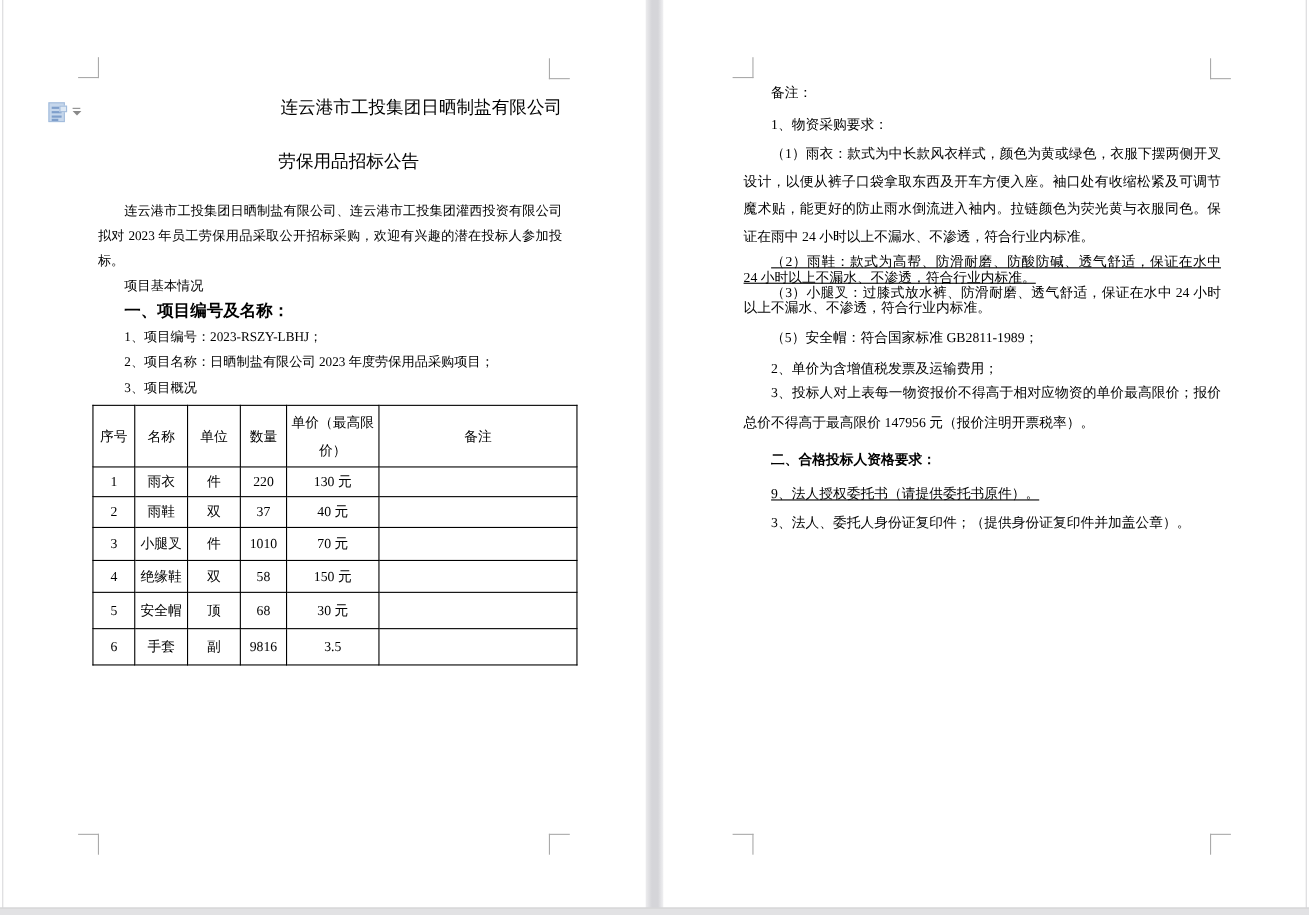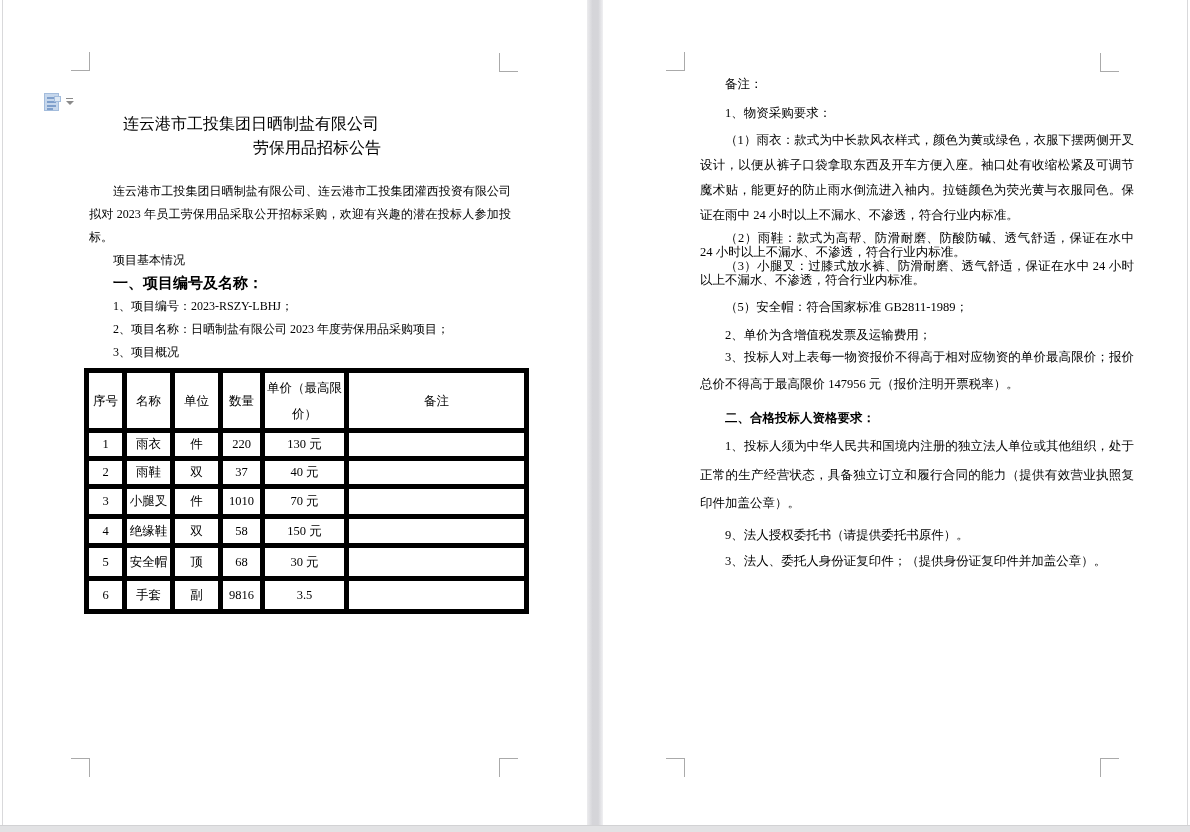--- a/index.html
+++ b/index.html
@@ -33,43 +33,43 @@
   #doc-icon .l3{top:11px;width:9px;} #doc-icon .l4{top:14px;width:6px;}
   #doc-icon .fold{position:absolute;right:-3px;top:2px;width:5px;height:4px;background:#dde8f4;border:1px solid #a3bcdc;}
   #icon-arrow{position:absolute;left:65px;top:98px;width:9px;height:7px;}
   #icon-arrow .bar{position:absolute;left:1px;top:0;width:7px;height:1px;background:#8a8a8a;}
   #icon-arrow .tri{position:absolute;left:1px;top:3px;width:0;height:0;
     border-left:4px solid transparent;border-right:4px solid transparent;border-top:4px solid #8a8a8a;}
 
   
   #lp-content{position:absolute;left:89px;top:70px;width:422px;font-size:12px;}
   .doc-title{position:absolute;left:0;top:20px;width:100%;padding-left:34px;box-sizing:border-box;
-    text-align:left;font-size:16px;line-height:18px;white-space:nowrap;margin-top:25px;}
+    text-align:right;font-size:16px;line-height:18px;white-space:nowrap;}
   .doc-subtitle{position:absolute;left:0;top:69px;width:100%;padding-left:34px;box-sizing:border-box;
     text-align:center;font-size:16px;line-height:18px;white-space:nowrap;}
   #lp-flow{position:absolute;left:0;top:110px;width:422px;line-height:23px;}
   #lp-flow p{margin:0;text-indent:24px;text-align:justify;}
   #lp-flow p.h-bold{font-weight:bold;font-size:15px;}
 
   
   #items-table{border-collapse:collapse;table-layout:fixed;width:440px;margin-left:-5px;margin-top:4px;
     font-size:12.5px;}
-  #items-table th,#items-table td{border:5px solid #000000;font-weight:normal;text-align:center;
+  #items-table th,#items-table td{border:1px solid #000000;font-weight:normal;text-align:center;
     vertical-align:middle;padding:0;overflow:hidden;}
   #items-table thead th{height:55px;line-height:26px;}
 
   
-  #rp-content{position:absolute;left:700px;top:70px;width:434px;font-size:12.5px;}
+  #rp-content{position:absolute;left:676px;top:70px;width:434px;font-size:12.5px;}
   #rp-content p{margin:0;text-indent:25px;line-height:28px;text-align:justify;}
   #rp-content p.lh29{line-height:29px;}
   #rp-content p.lh25{line-height:25px;}
   #rp-content p.lh27{line-height:27px;}
   #rp-content p.lh285{line-height:28.5px;}
   #rp-content p.tight{line-height:14px;}
-  #rp-content p.bold{font-weight:bold;} #rp-content p.mt3{margin-top:3px;}
+  #rp-content p.bold{font-weight:bold;} #rp-content p.mt3{margin-top:3px;text-decoration:underline;}
   #rp-content p.mt6{margin-top:6px;} #rp-content p.mt14{margin-top:14px;}
   #rp-content p.mtm2{margin-top:-2px;} #rp-content p.mtm5{margin-top:-5px;}
 </style>
 </head>
 <body>
 
 <div id="canvas">
 
   <div id="page-left" class="page"></div>
   <div id="page-right" class="page"></div>
@@ -185,18 +185,17 @@
   <div id="rp-content">
       <p class="lh29">备注：</p>
       <p class="lh29">1、物资采购要求：</p>
       <p class="lh25">（1）雨衣：款式为中长款风衣样式，颜色为黄或绿色，衣服下摆两侧开叉设计，以便从裤子口袋拿取东西及开车方便入座。袖口处有收缩松紧及可调节魔术贴，能更好的防止雨水倒流进入袖内。拉链颜色为荧光黄与衣服同色。保证在雨中 24 小时以上不漏水、不渗透，符合行业内标准。</p>
       <p class="tight mt3">（2）雨鞋：款式为高帮、防滑耐磨、防酸防碱、透气舒适，保证在水中 24 小时以上不漏水、不渗透，符合行业内标准。</p>
       <p class="tight">（3）小腿叉：过膝式放水裤、防滑耐磨、透气舒适，保证在水中 24 小时以上不漏水、不渗透，符合行业内标准。</p>
       <p class="mt6">（5）安全帽：符合国家标准 GB2811-1989；</p>
       <p>2、单价为含增值税发票及运输费用；</p>
       <p class="lh27 mtm5">3、投标人对上表每一物资报价不得高于相对应物资的单价最高限价；报价总价不得高于最高限价 147956 元（报价注明开票税率）。</p>
       <p class="bold mt6">二、合格投标人资格要求：</p>
-      <p class="lh285">1、投标人须为中华人民共和国境内注册的独立法人单位或其他组织，处于正常的生产经营状态，具备独立订立和履行合同的能力（提供有效营业执照复印件加盖公章）。</p>
       <p class="mt3">9、法人授权委托书（请提供委托书原件）。</p>
       <p class="mtm2">3、法人、委托人身份证复印件；（提供身份证复印件并加盖公章）。</p>
     </div>
 
 </div>
 
 </body></html>

